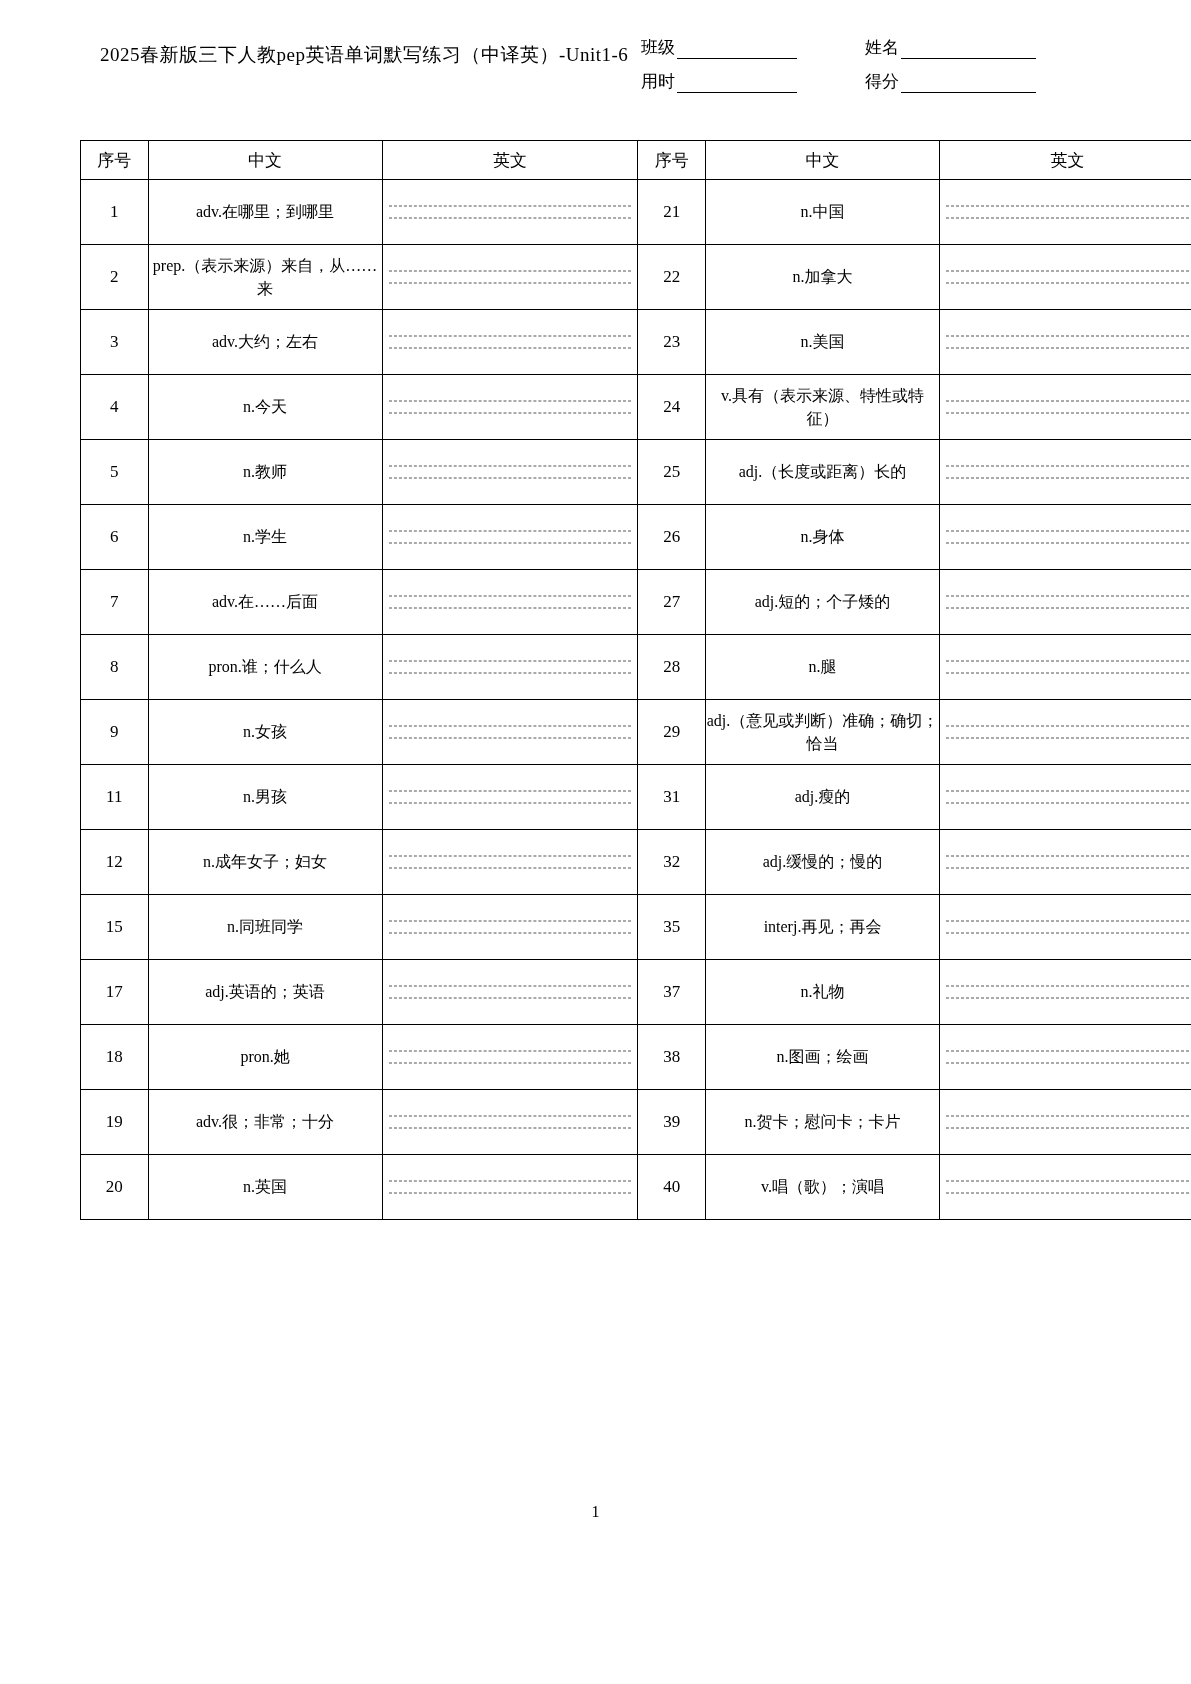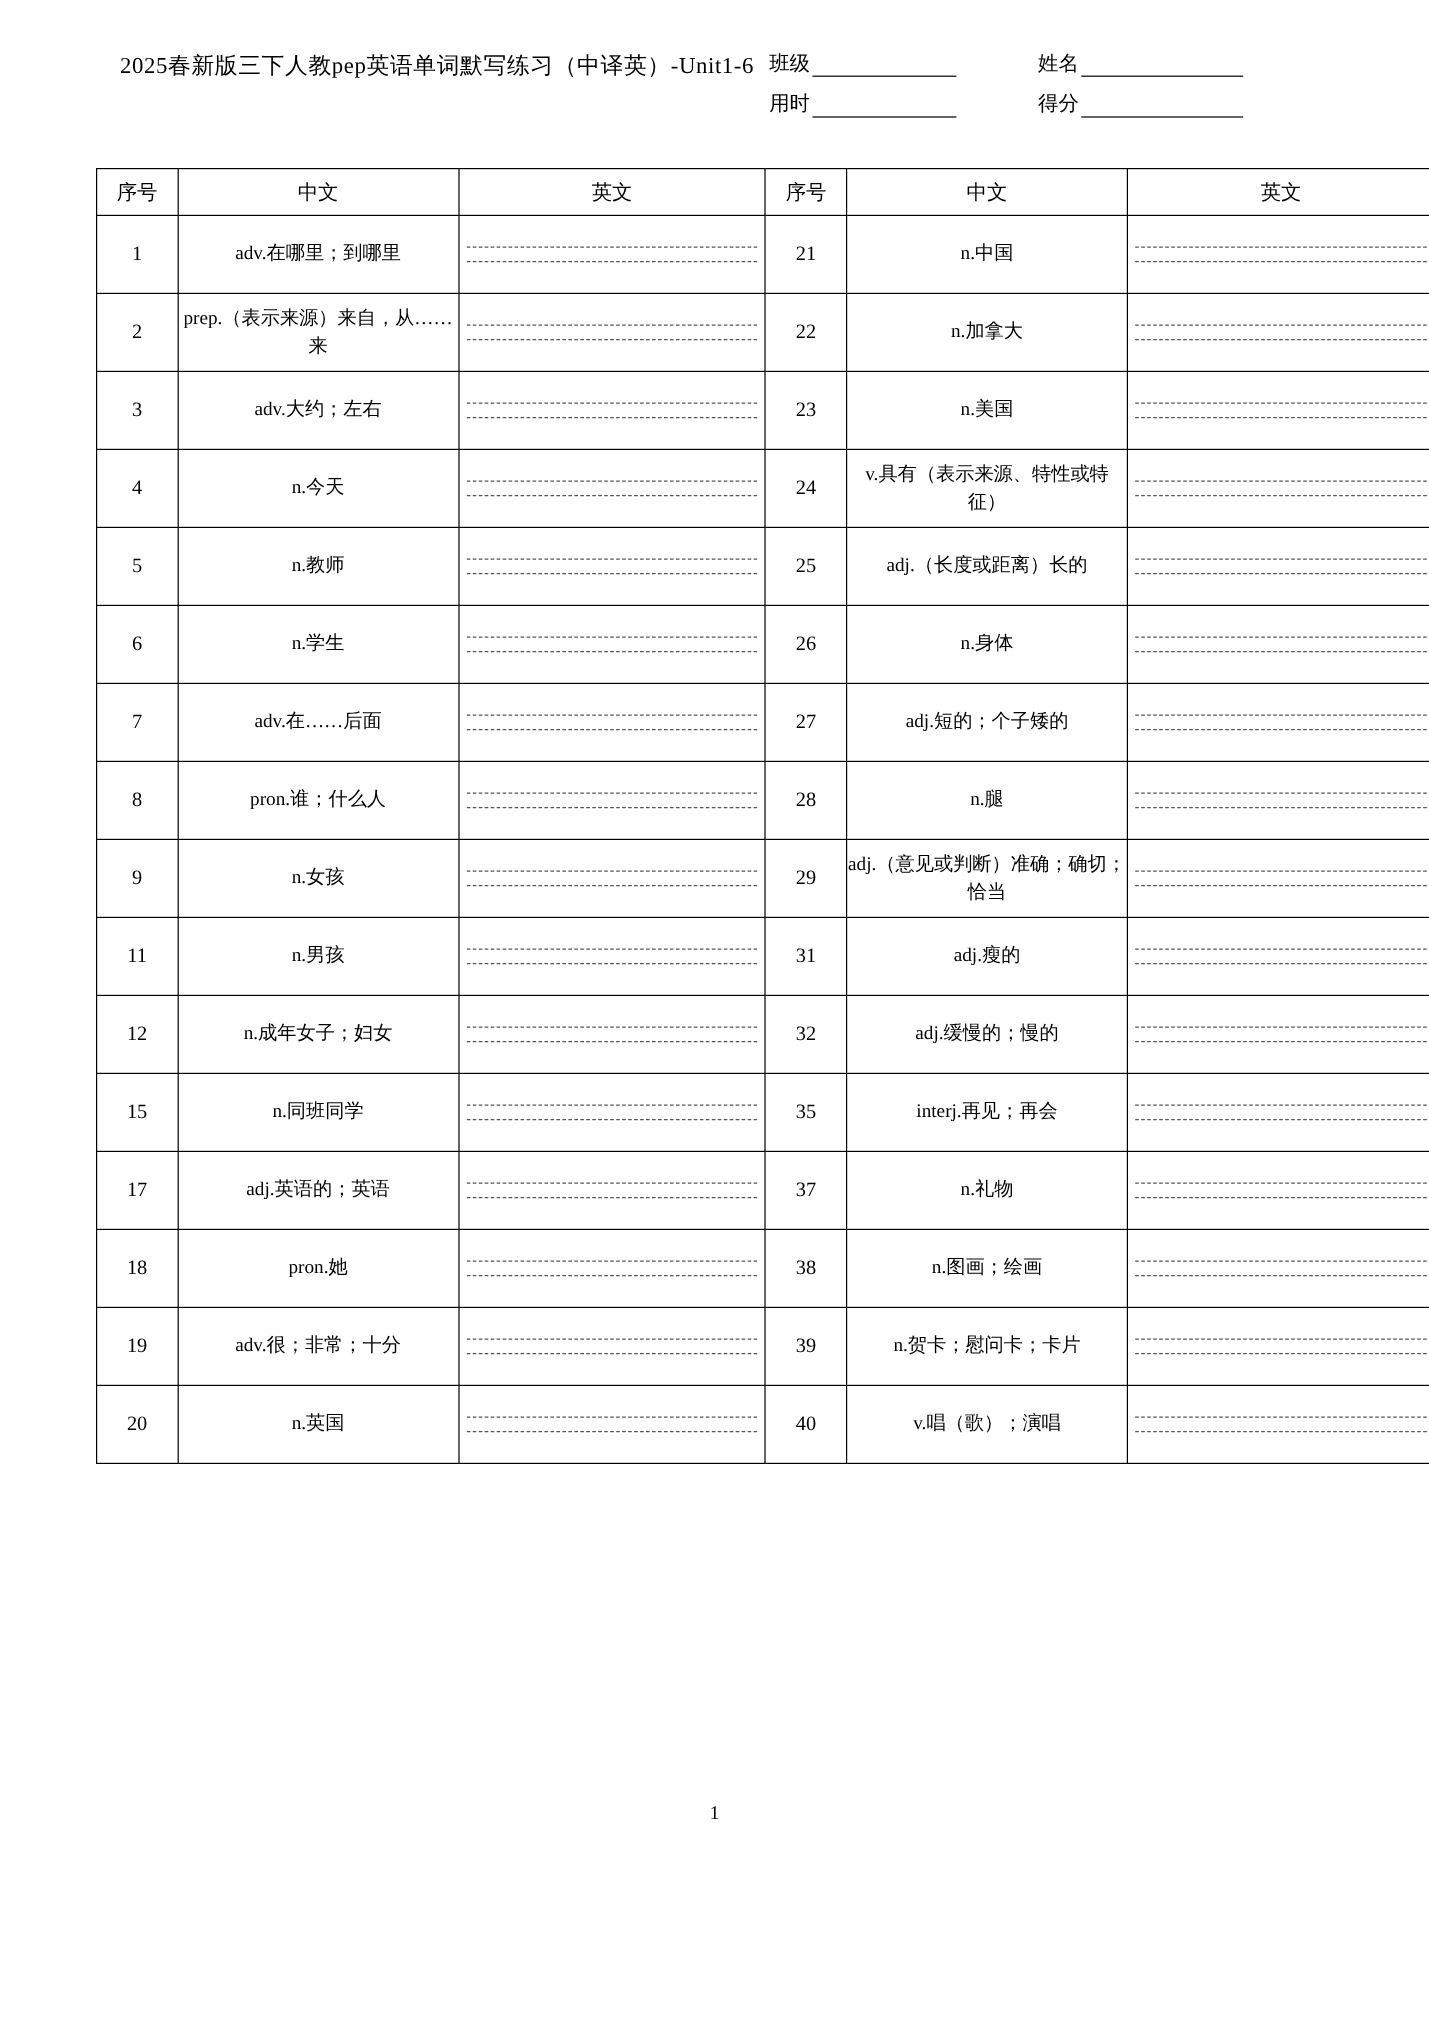--- a/index.html
+++ b/index.html
@@ -41,21 +41,21 @@
   }
   .meta {
     position: absolute;
     right: 0;
     top: 0;
     width: 470px;
   }
   .meta-row {
     display: flex;
     justify-content: flex-start;
-    align-items: flex-end;
+    align-items: center;
     height: 34px;
     gap: 19px;
   }
   .meta-item {
     display: flex;
     align-items: flex-end;
     font-size: 17px;
     white-space: nowrap;
   }
   .meta-item .label { padding-right: 2px; }

